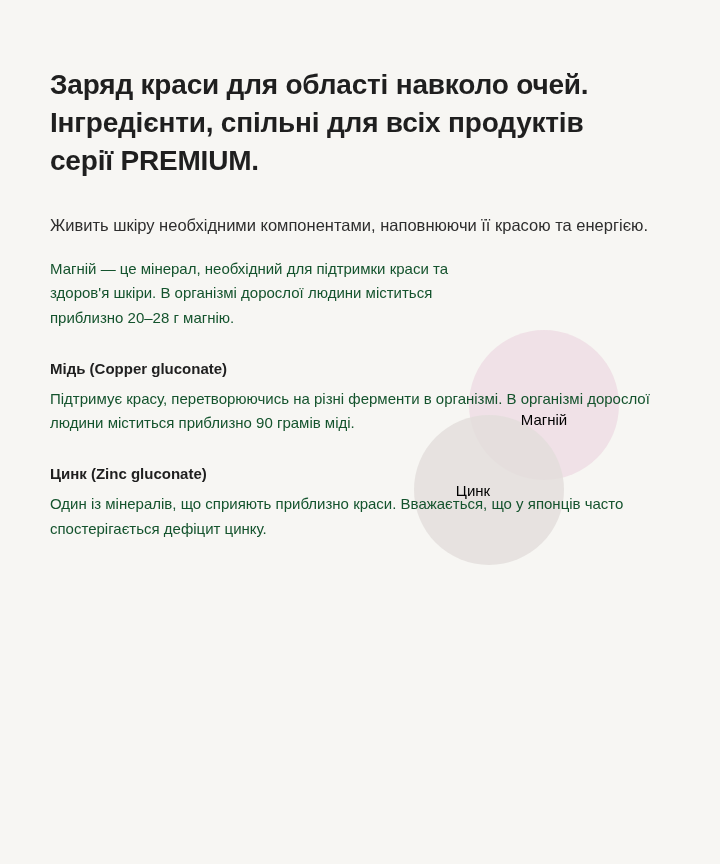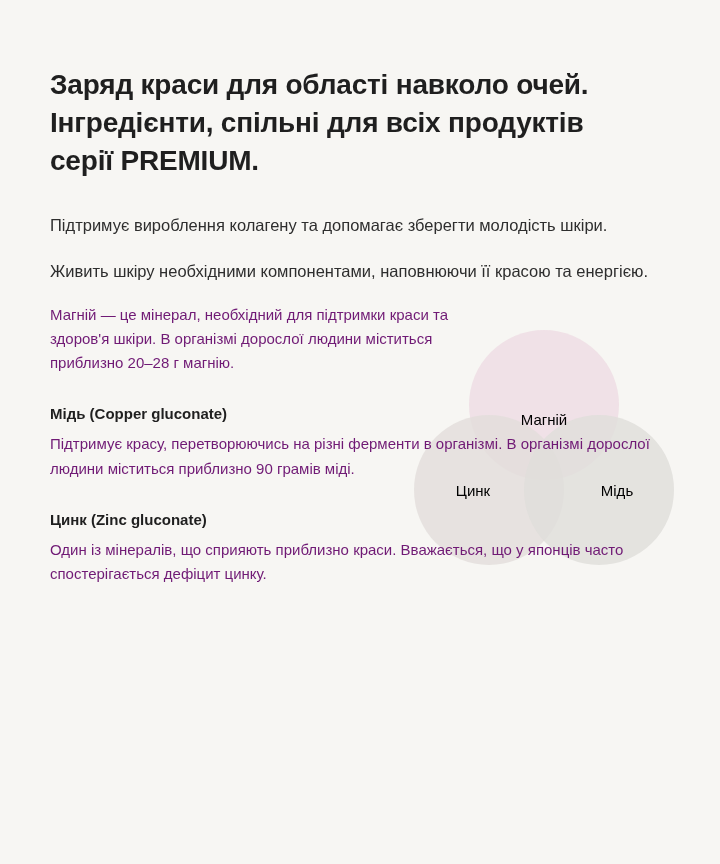--- a/index.html
+++ b/index.html
@@ -63,21 +63,21 @@
 
   .term {
     font-size: 15px;
     font-weight: bold;
     color: #1f1f1f;
     margin: 0 0 10px 0;
   }
   .desc {
     font-size: 15px;
     line-height: 1.62;
-    color: #701a75;
+    color: #14532d;
     margin: 0 0 30px 0;
   }
   .block-wide .desc,
   .block-wide .term {
     max-width: 600px;
   }
 
   
   .venn {
     position: absolute;
@@ -121,32 +121,28 @@
   }
   .circle-right span { transform: translate(18px, 0); }
 </style>
 </head>
 <body>
 
 <div class="page">
 
   <h1 class="headline">Заряд краси для області навколо очей. Інгредієнти, спільні для всіх продуктів серії PREMIUM.</h1>
 
-  <p class="lead">Підтримує вироблення колагену та допомагає зберегти молодість шкіри.</p>
   <p class="lead second">Живить шкіру необхідними компонентами, наповнюючи її красою та енергією.</p>
 
   <div class="venn">
     <div class="circle circle-top">
       <span>Магній</span>
     </div>
     <div class="circle circle-left">
       <span>Цинк</span>
-    </div>
-    <div class="circle circle-right">
-      <span>Мідь</span>
     </div>
   </div>
 
   <div class="content">
 
     <div class="block">
       <div class="desc">Магній — це мінерал, необхідний для підтримки краси та здоров'я шкіри. В організмі дорослої людини міститься приблизно 20–28 г магнію.</div>
     </div>
 
     <div class="block block-wide" style="width: 600px;">

